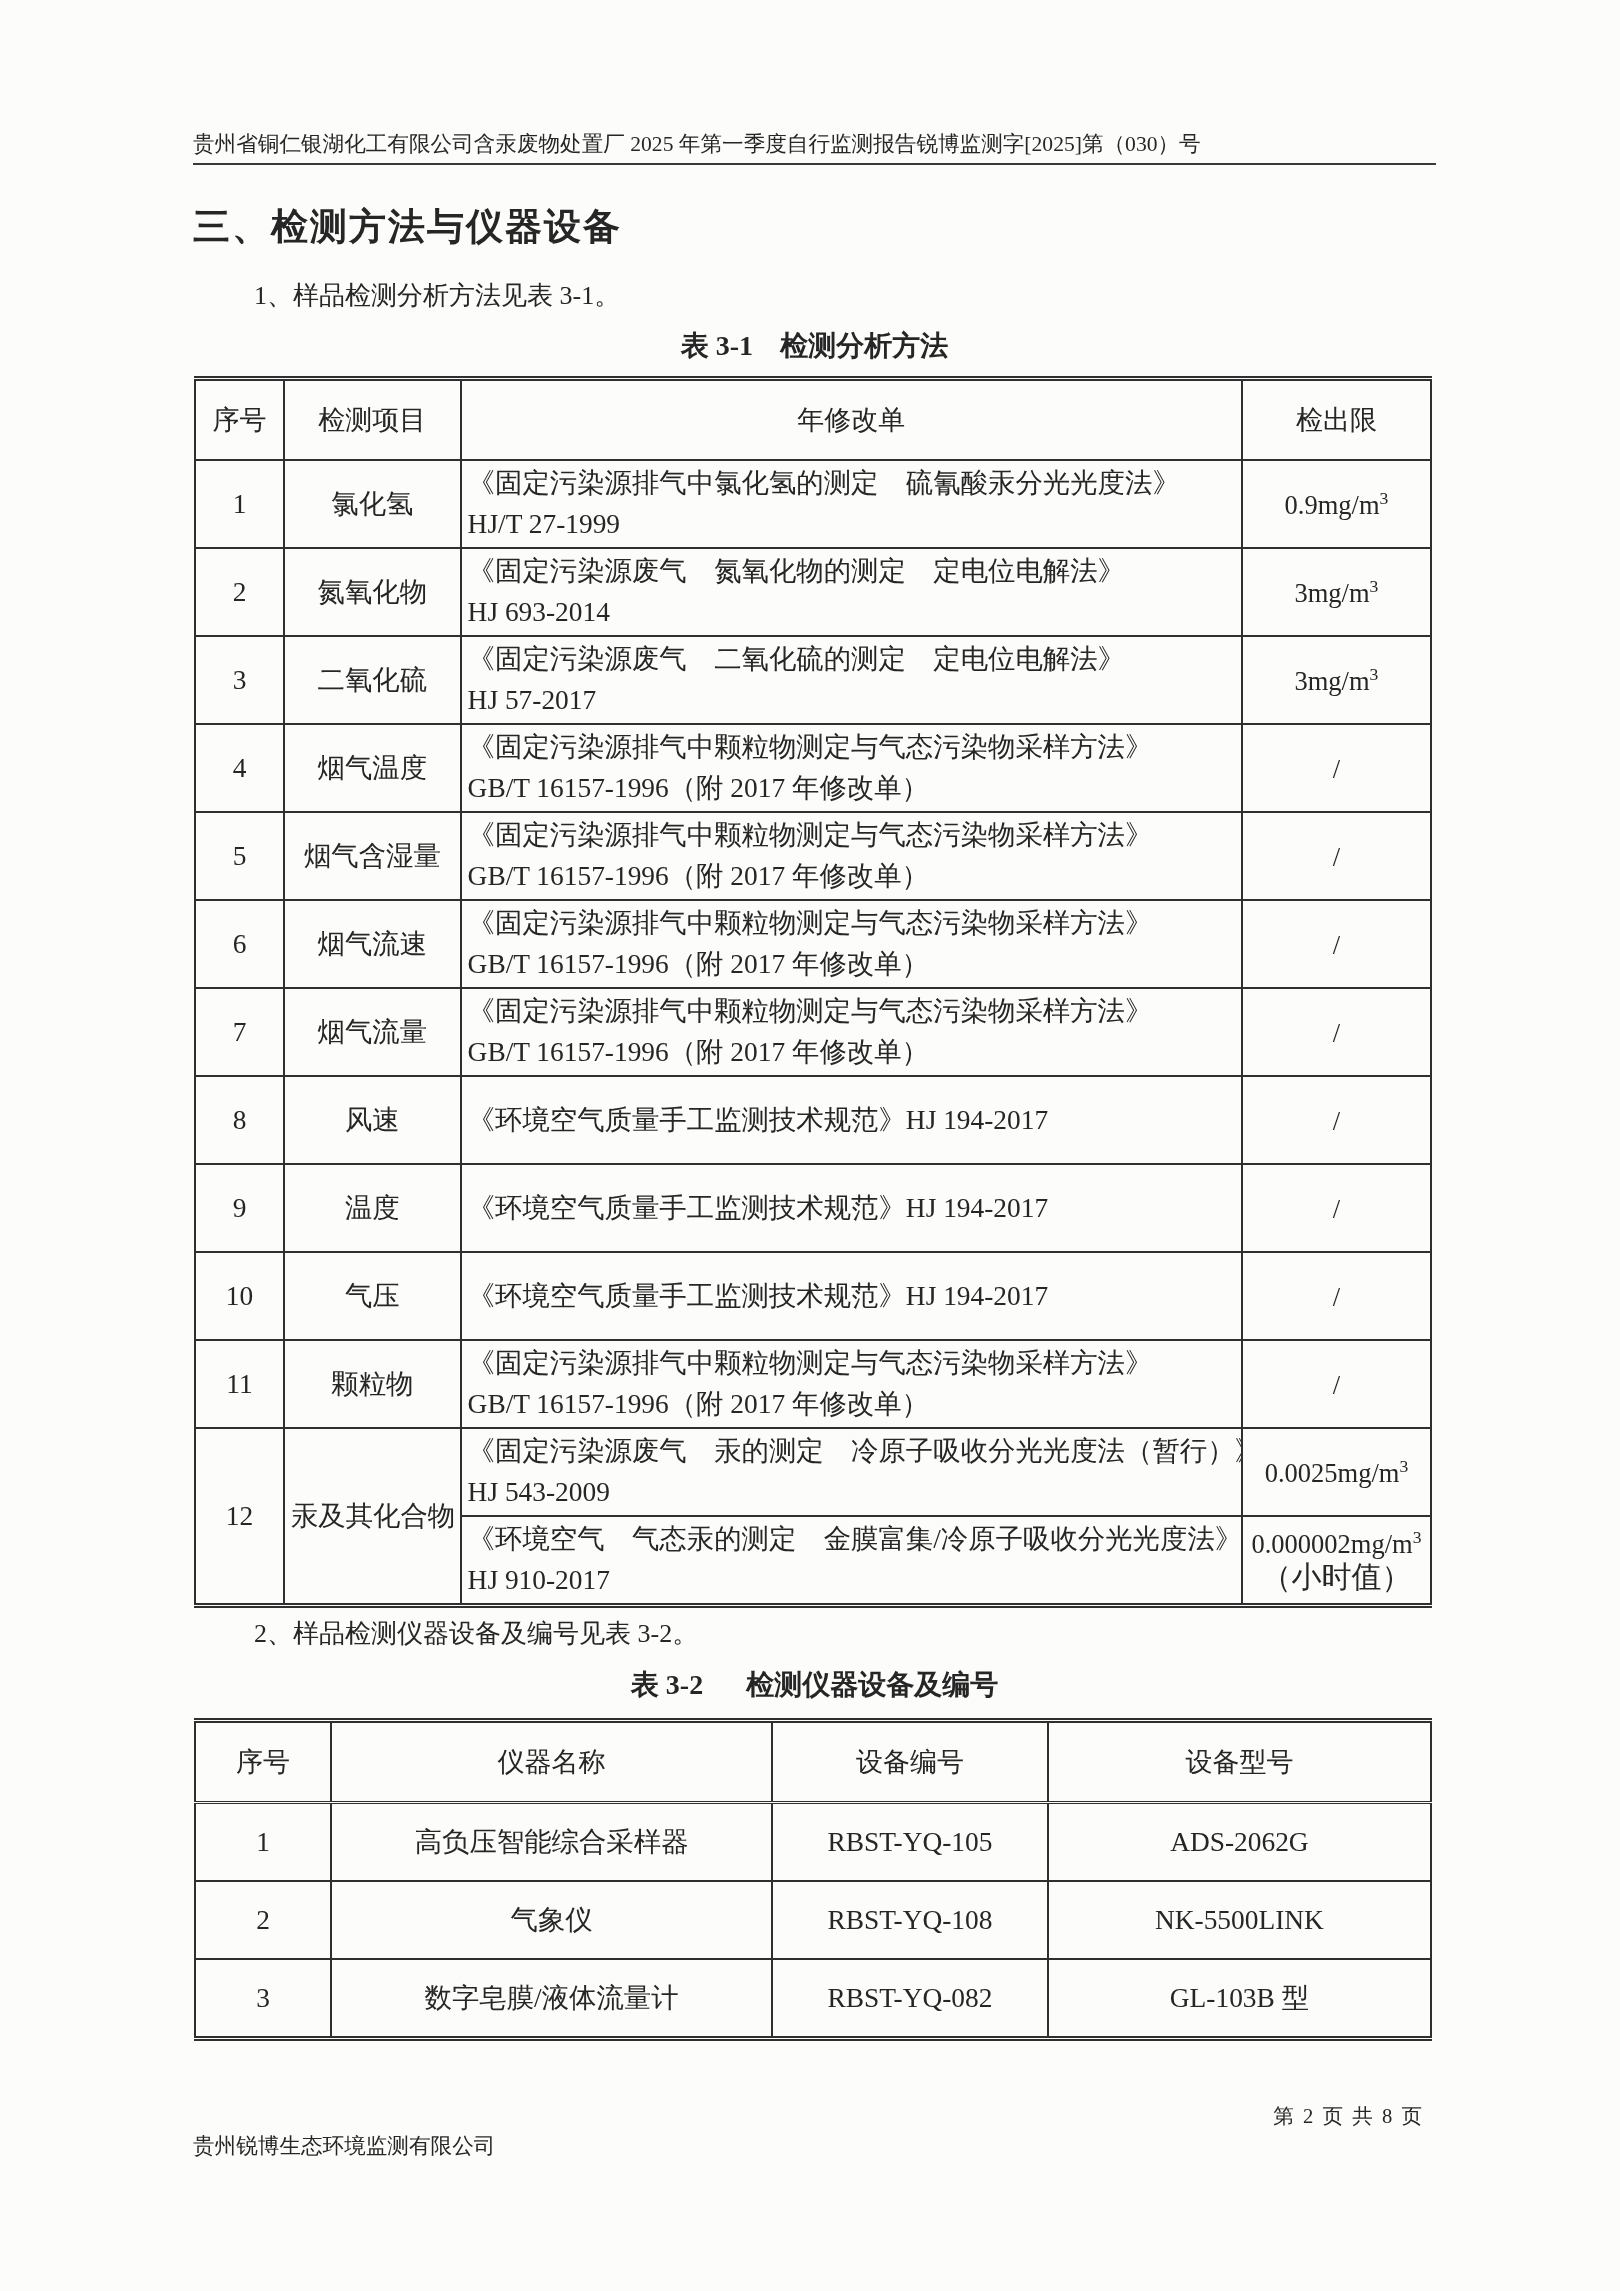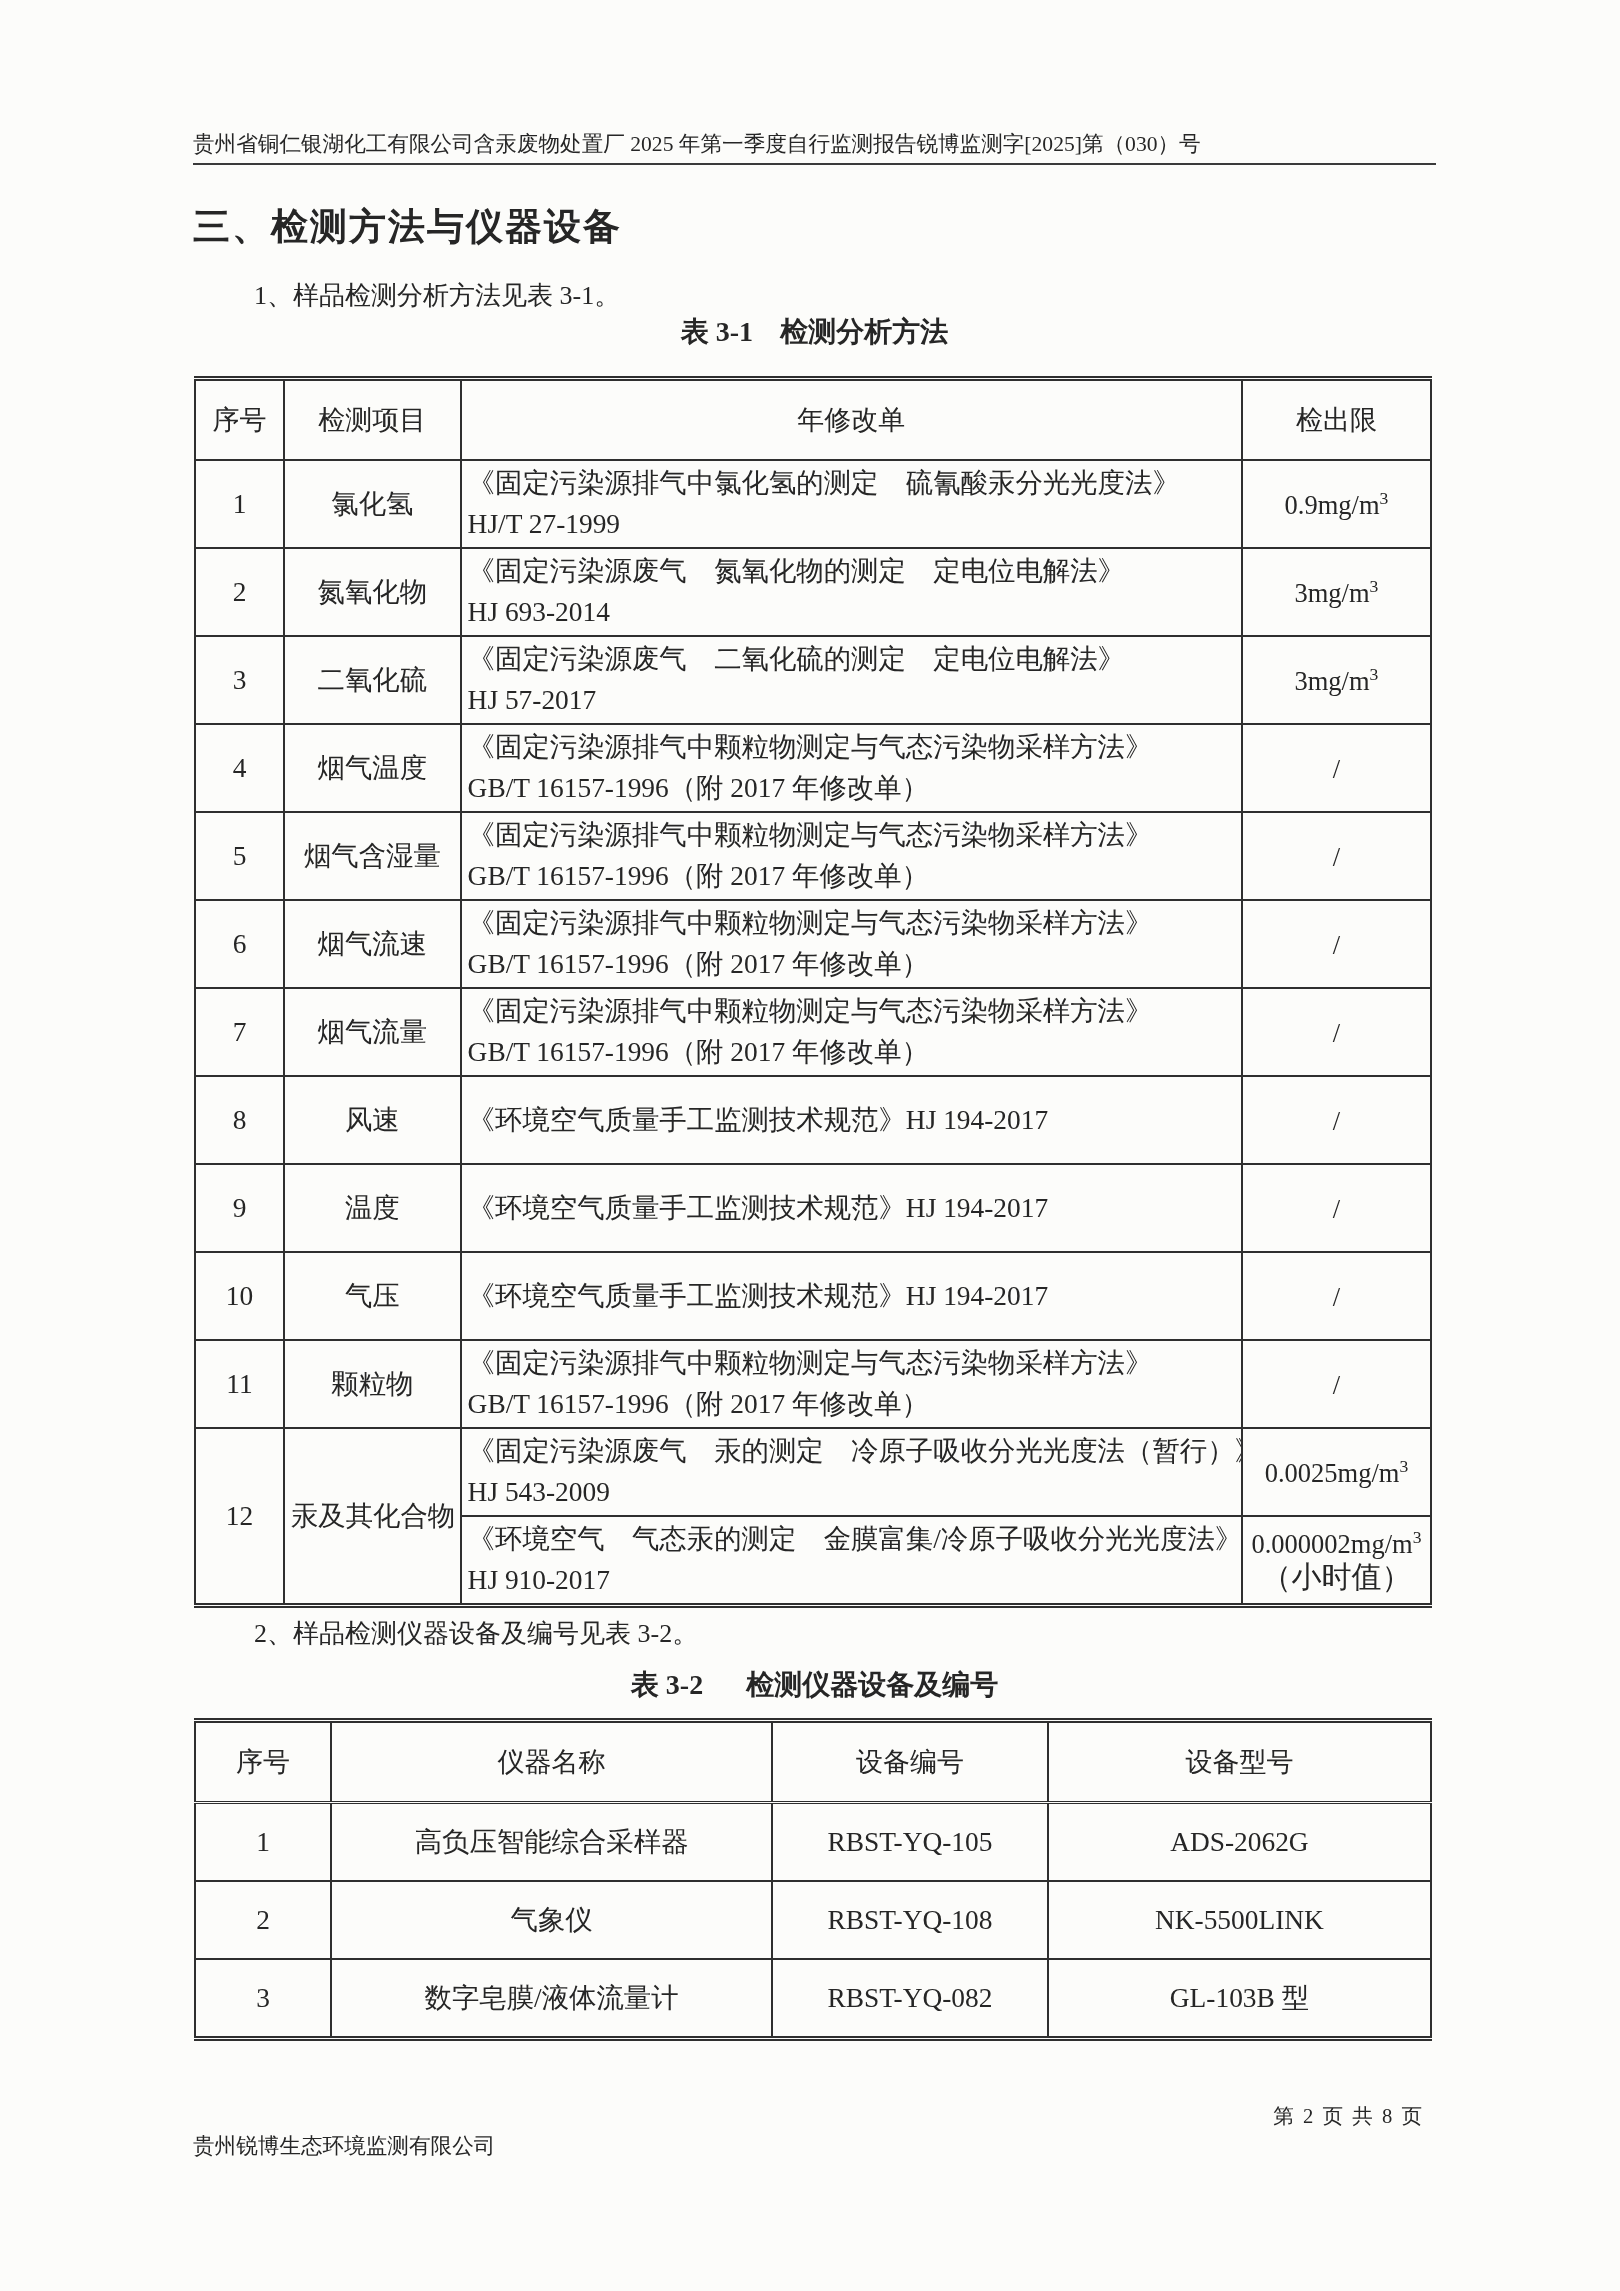--- a/index.html
+++ b/index.html
@@ -31,21 +31,21 @@
     position:absolute;margin:0;left:254px;
     font-size:26px;line-height:41px;white-space:nowrap;
   }
   .p1{top:275px;}
   .p2{top:1613px;}
   .caption{
     position:absolute;left:193px;width:1243px;margin:0;
     text-align:center;font-weight:bold;font-size:28px;line-height:37px;
     white-space:nowrap;
   }
-  .c1{top:313px;}
+  .c1{top:327px;}
   .c2{top:1666px;}
   .cap-title{margin-left:27.4px;}
   .c2 .cap-title{margin-left:43px;}
   
   table.t{
     position:absolute;left:194px;width:1238px;
     border-collapse:collapse;table-layout:fixed;
     font-size:27.4px;color:#262626;
   }
   .t1{top:376px;}

